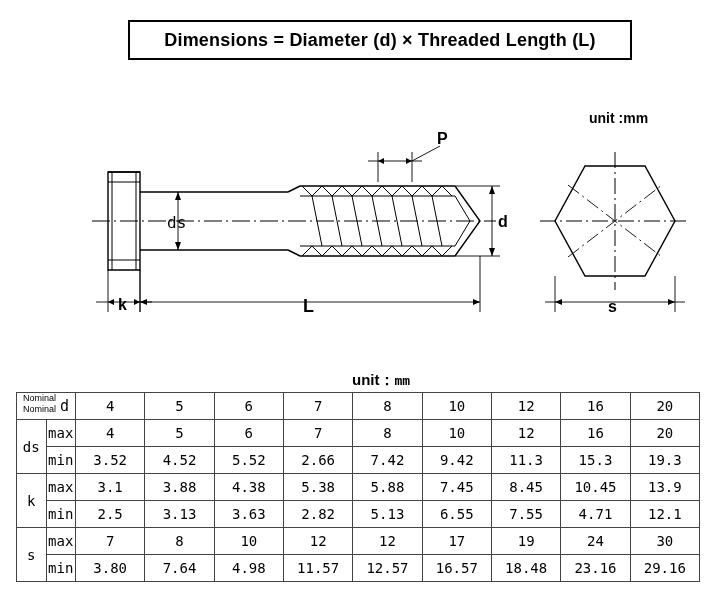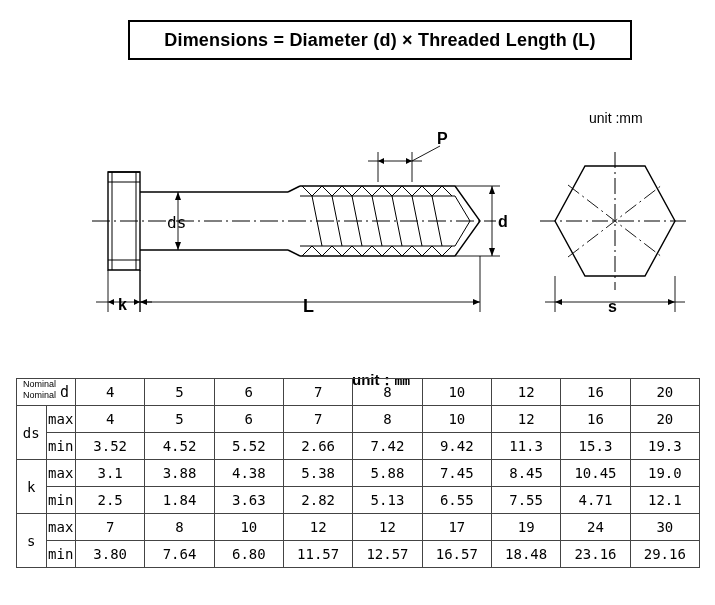--- a/index.html
+++ b/index.html
@@ -37,21 +37,21 @@
     letter-spacing: 0.2px;
     white-space: nowrap;
   }
 
   
   .unit-top {
     position: absolute;
     left: 589px;
     top: 110px;
     font-size: 14px;
-    font-weight: normal;
+    font-weight: bold;
     text-align: right;
   }
 
   
   .drawing {
     position: absolute;
     left: 0;
     top: 130px;
     width: 715px;
     height: 225px;
@@ -69,21 +69,21 @@
   .unit-table .mm {
     font-family: "DejaVu Sans Mono", monospace;
     font-size: 13px;
     text-align: center;
   }
 
   
   .tbl-wrap {
     position: absolute;
     left: 16px;
-    top: 378px;
+    top: 392px;
     width: 684px;
   }
   table.dim {
     border-collapse: collapse;
     width: 684px;
     table-layout: fixed;
   }
   table.dim td {
     border: 1px solid #444;
     text-align: center;
@@ -329,27 +329,27 @@
         <td class="rowname" rowspan="2">k</td>
         <td class="minmax">max</td>
         <td class="val">3.1</td>
         <td class="val">3.88</td>
         <td class="val">4.38</td>
         <td class="val">5.38</td>
         <td class="val">5.88</td>
         <td class="val">7.45</td>
         <td class="val">8.45</td>
         <td class="val">10.45</td>
-        <td class="val">19.0</td>
+        <td class="val">13.9</td>
       </tr>
 
       <tr>
         <td class="minmax">min</td>
         <td class="val">2.5</td>
-        <td class="val">1.84</td>
+        <td class="val">3.13</td>
         <td class="val">3.63</td>
         <td class="val">2.82</td>
         <td class="val">5.13</td>
         <td class="val">6.55</td>
         <td class="val">7.55</td>
         <td class="val">4.71</td>
         <td class="val">12.1</td>
       </tr>
 
       <tr>
@@ -363,21 +363,21 @@
         <td class="val">17</td>
         <td class="val">19</td>
         <td class="val">24</td>
         <td class="val">30</td>
       </tr>
 
       <tr>
         <td class="minmax">min</td>
         <td class="val">3.80</td>
         <td class="val">7.64</td>
-        <td class="val">6.80</td>
+        <td class="val">4.98</td>
         <td class="val">11.57</td>
         <td class="val">12.57</td>
         <td class="val">16.57</td>
         <td class="val">18.48</td>
         <td class="val">23.16</td>
         <td class="val">29.16</td>
       </tr>
     </tbody>
   </table>
 </div>

